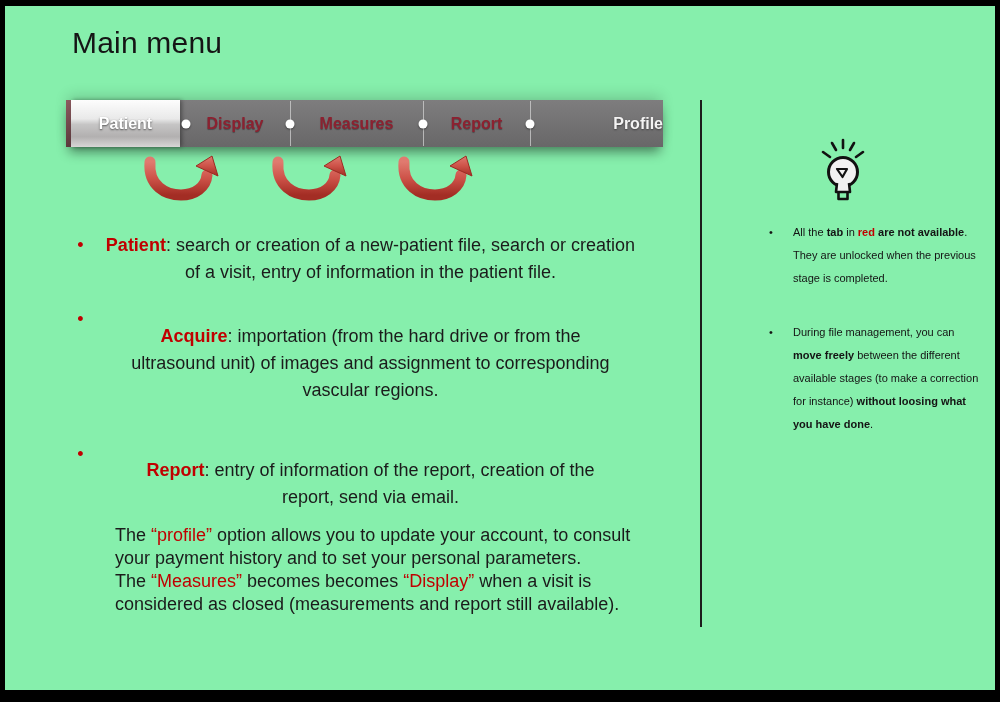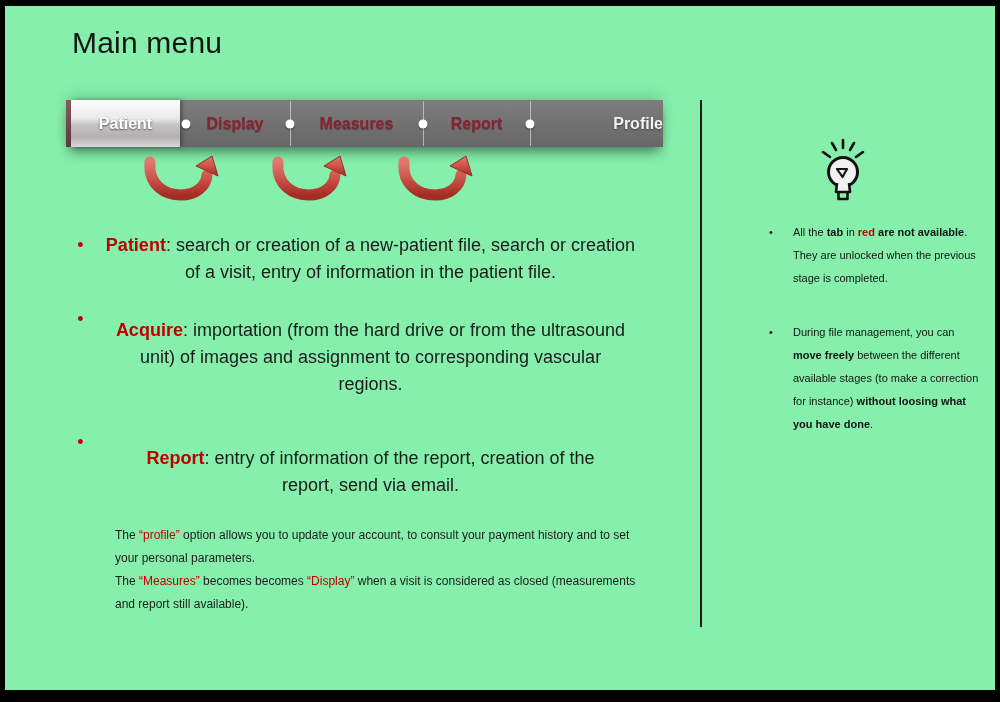--- a/index.html
+++ b/index.html
@@ -54,21 +54,21 @@
     font-size:18px;line-height:27px;color:#1b1b1b;text-align:center;
   }
   .features li{display:flex;margin:0 0 20px 0;}
   .features .marker{
     width:43px;flex:0 0 43px;color:#c00000;font-size:18px;line-height:27px;
   }
   .features .marker::before{content:"\2022";}
   .features .term{color:#c00000;font-weight:700;}
   .note{
     position:absolute;left:110px;top:518px;width:540px;
-    font-size:12px;line-height:23px;color:#1b1b1b;
+    font-size:18px;line-height:23px;color:#1b1b1b;
   }
   .red{color:#c00000;}
   
   .divider{position:absolute;left:695px;top:94px;width:2px;height:527px;background:#1c1c1c;}
   
   .bulb{position:absolute;left:810px;top:130px;}
   .tips{
     position:absolute;left:743px;top:204px;width:226px;margin:11px;padding:0;list-style:none;
     font-size:11px;line-height:23px;color:#141414;
   }
@@ -132,21 +132,21 @@
       <polygon points="72,4 56,14 78,24" fill="url(#ag)" stroke="#9c2b22" stroke-width="1"></polygon>
     </svg>
 
     <ul class="features">
       <li>
         <span class="marker"></span>
         <p style="margin:0"><b class="term">Patient</b><span>: search or creation of a new-patient file, search or creation of a visit, entry of information in the patient file.</span></p>
       </li>
       <li>
         <span class="marker"></span>
-        <p style="margin:11px"><b class="term">Acquire</b><span>: importation (from the hard drive or from the ultrasound unit) of images and assignment to corresponding vascular regions.</span></p>
+        <p style="margin:17px"><b class="term">Acquire</b><span>: importation (from the hard drive or from the ultrasound unit) of images and assignment to corresponding vascular regions.</span></p>
       </li>
       <li>
         <span class="marker"></span>
         <p style="margin:16px"><b class="term">Report</b><span>: entry of information of the report, creation of the report, send via email.</span></p>
       </li>
     </ul>
 
     <div class="note">
       <div><span>The </span><span class="red">“profile”</span><span> option allows you to update your account, to consult your payment history and to set your personal parameters.</span></div>
       <div><span>The </span><span class="red">“Measures”</span><span> becomes becomes </span><span class="red">“Display”</span><span> when a visit is considered as closed (measurements and report still available).</span></div>

